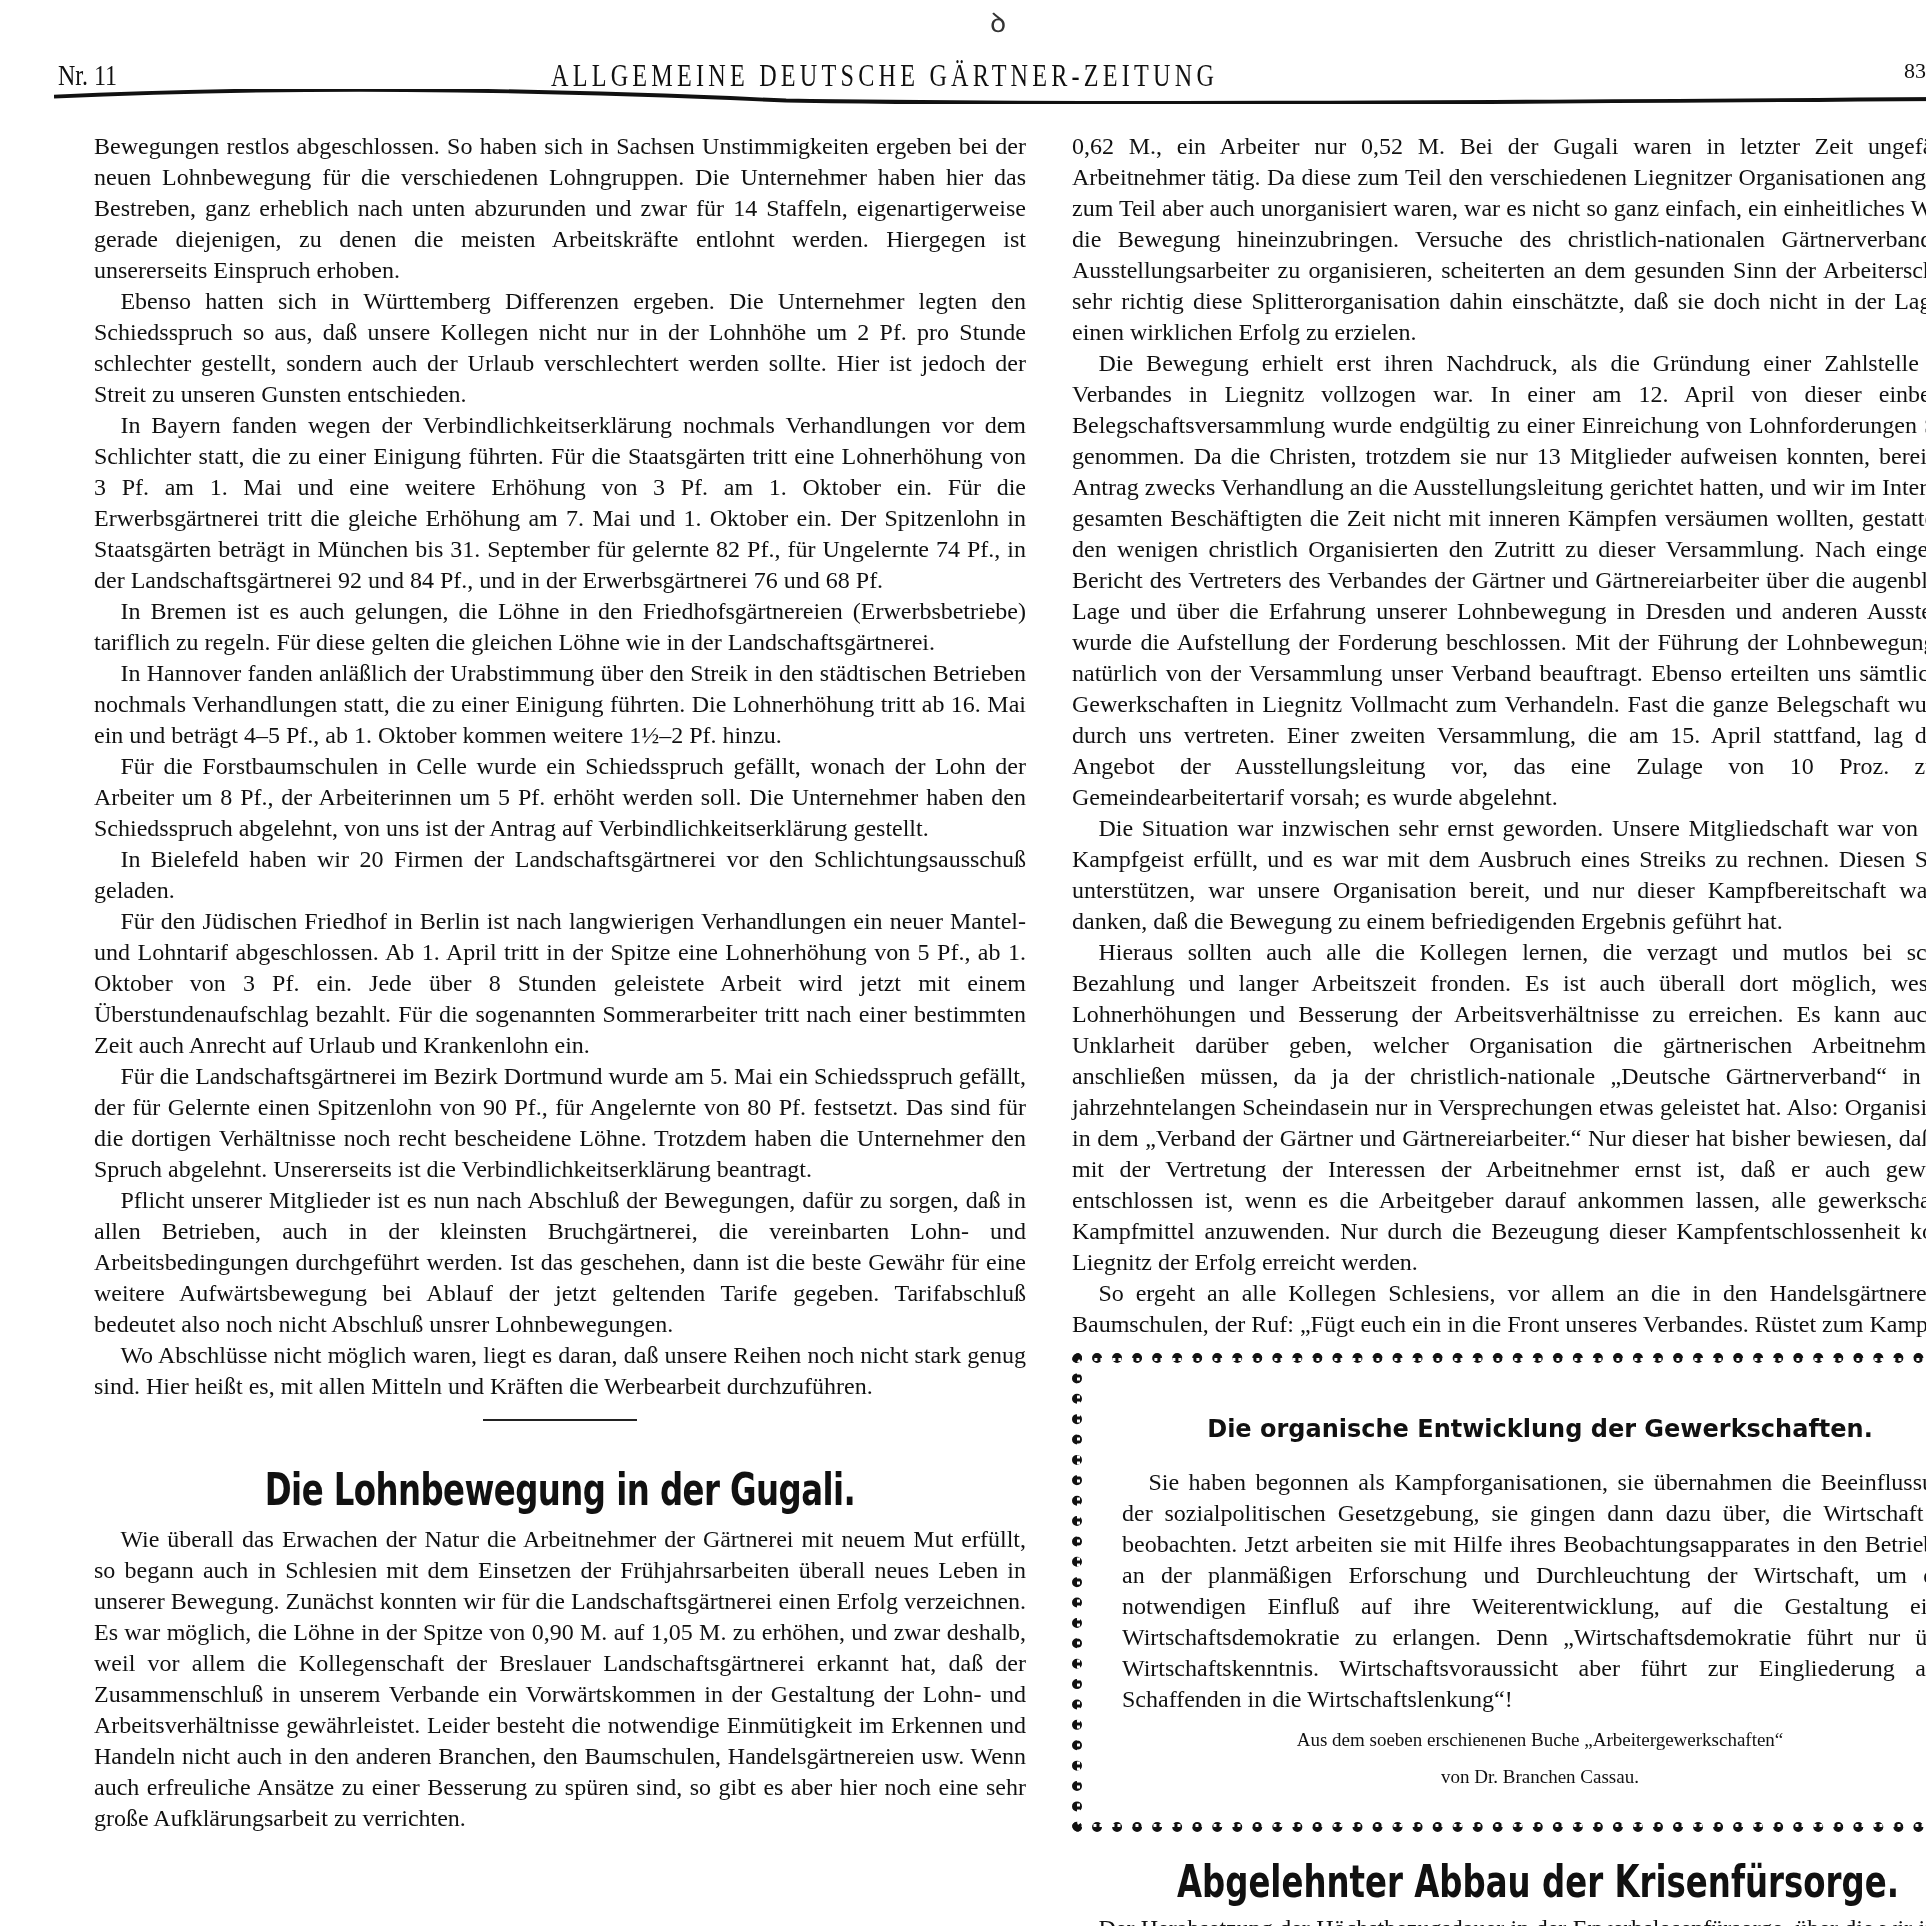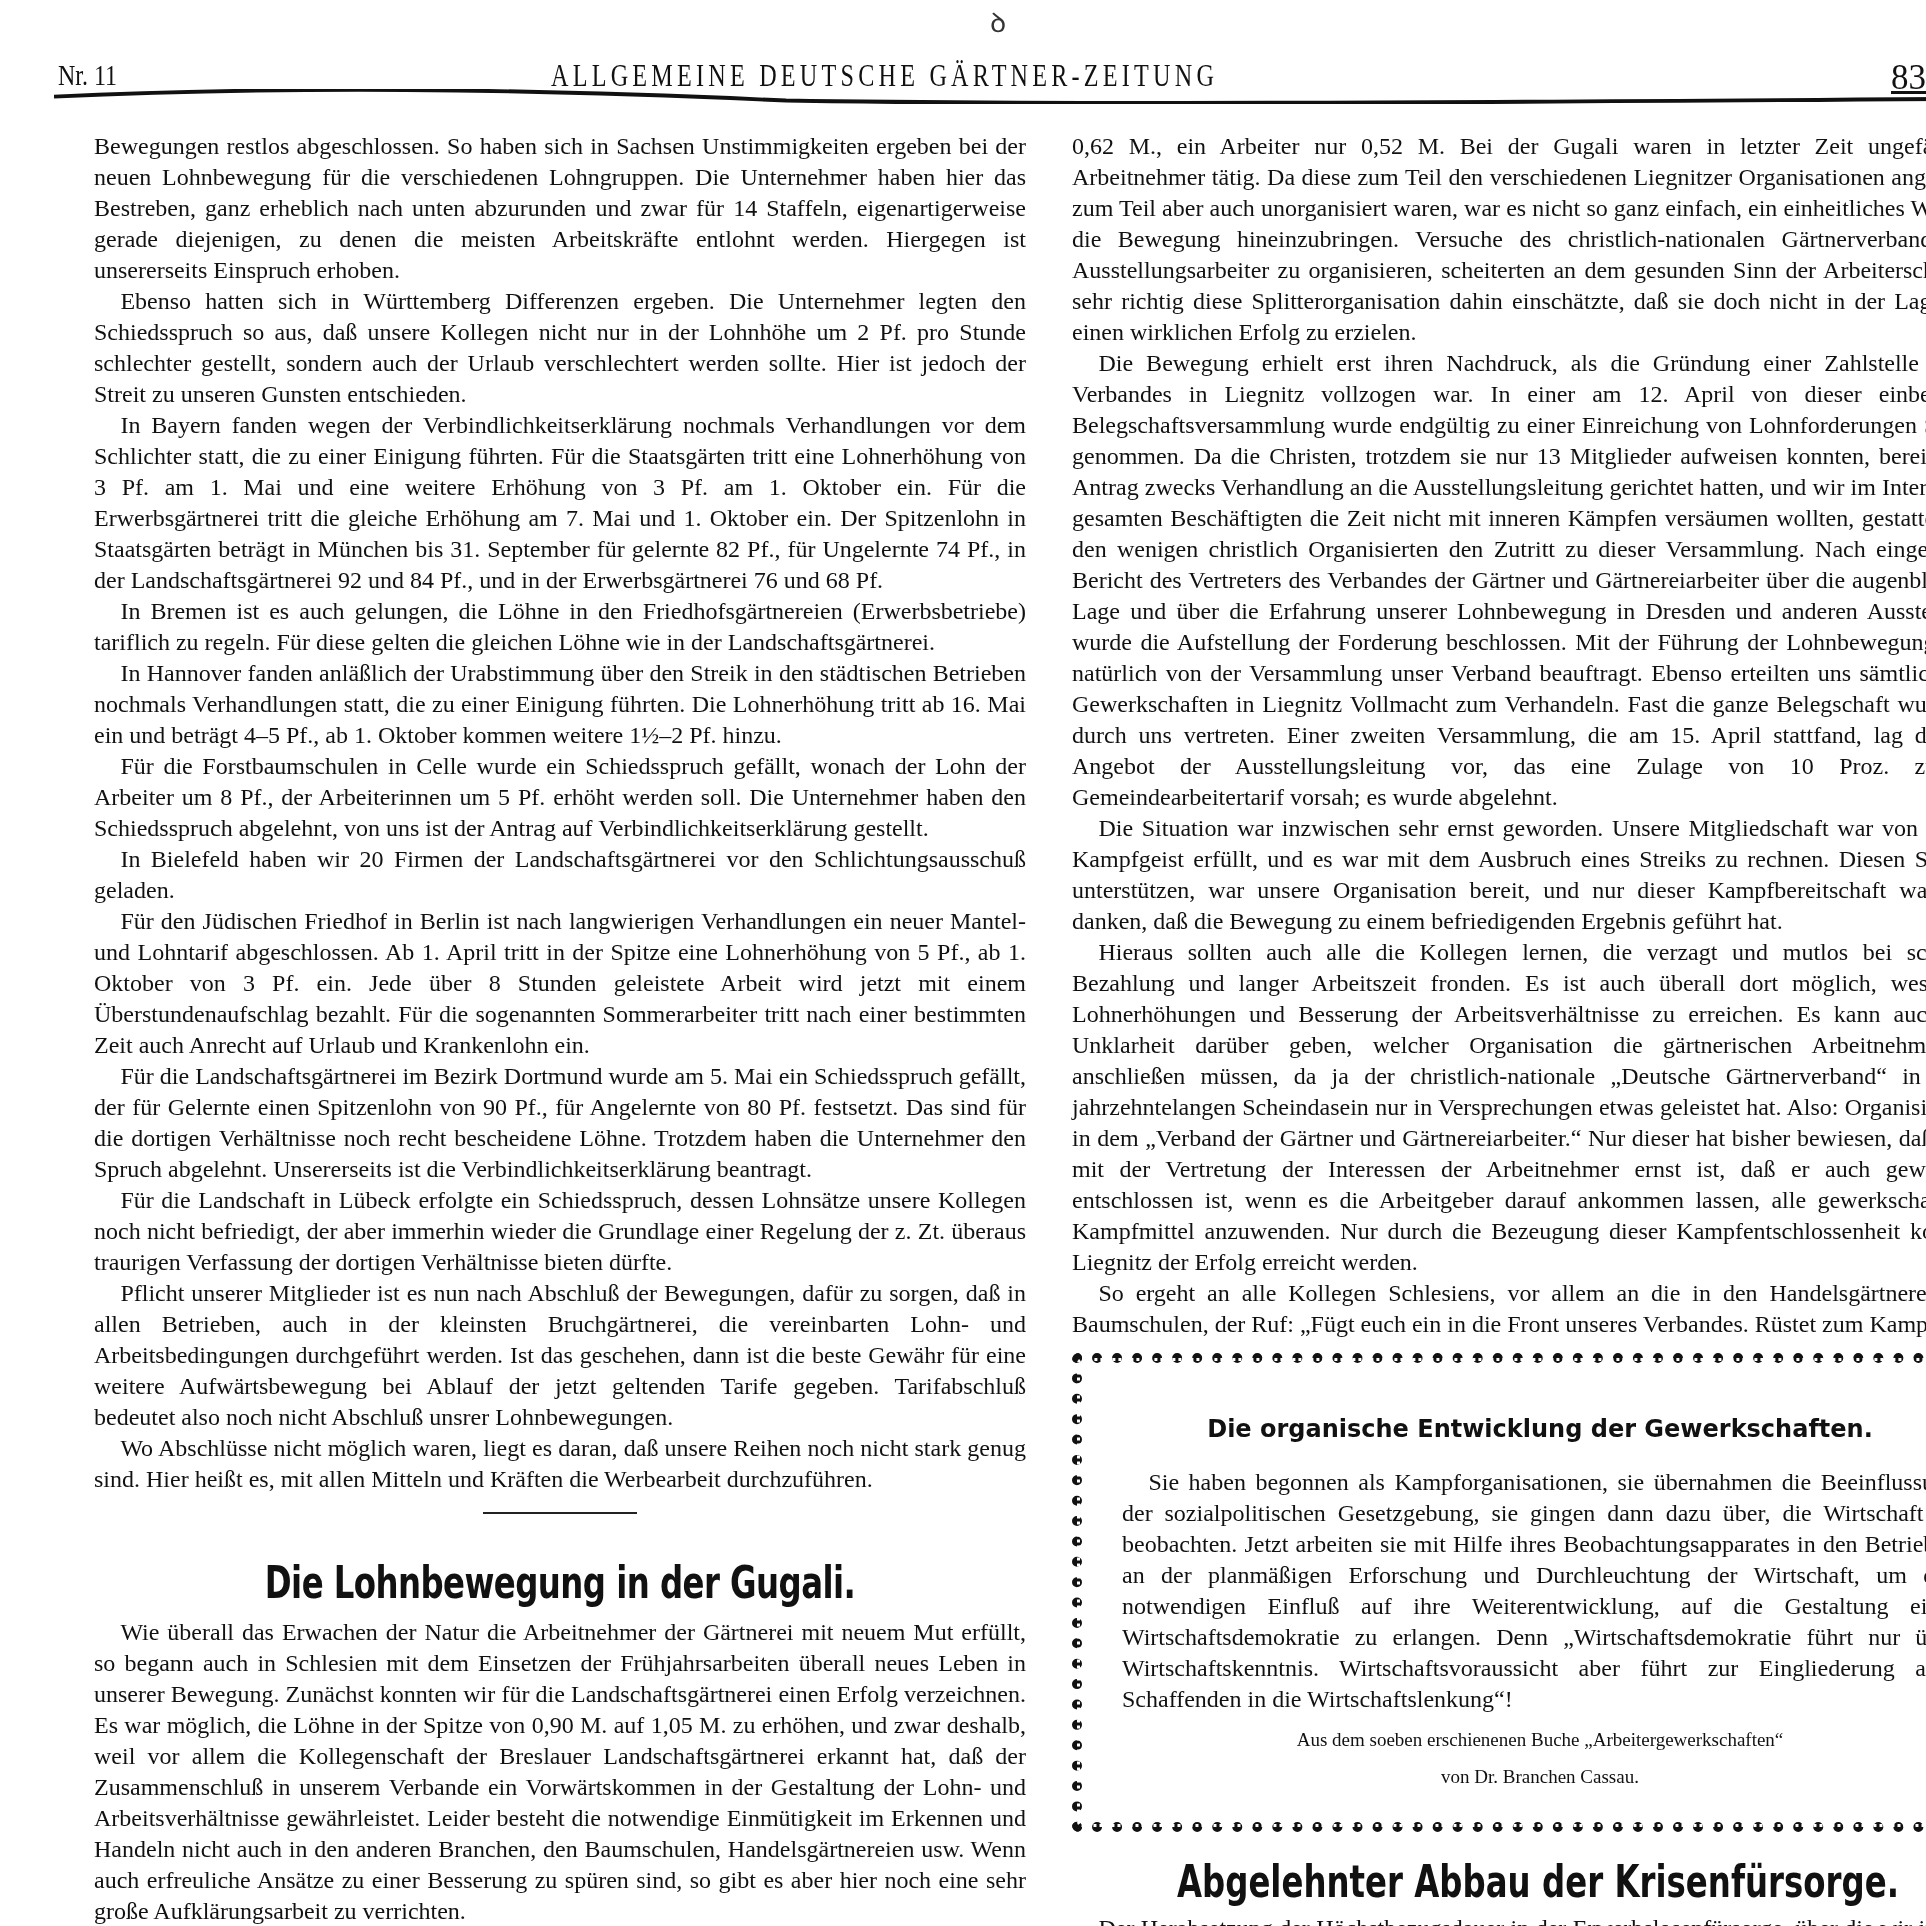--- a/index.html
+++ b/index.html
@@ -1,21 +1,21 @@
 <!DOCTYPE html>
 <html style="font-size:6.2px"><head>
 <meta charset="utf-8">
 <style>
   html, body { margin:0; padding:0; background:#ffffff; }
   body { width:2047px; height:2930px; position:relative; overflow:hidden; color:#111; font-family:"Liberation Serif","DejaVu Serif",serif; }
   .stray { position:absolute; left:990px; top:3.1px; font-size:27px; color:#333; }
   .header { position:absolute; left:58px; top:58px; width:1868px; height:42px; }
   .header .nr { position:absolute; left:0; top:0; font-size:30px; font-family:"Liberation Serif",serif; transform:scaleX(0.8); transform-origin:left; }
   .header .title { position:absolute; left:493px; top:0; font-size:31px; letter-spacing:5.4px; font-family:"Liberation Serif",serif; transform:scaleX(0.78); transform-origin:left; white-space:nowrap; }
-  .header .page { position:absolute; right:0; top:0; font-size:35px;text-decoration:underline; }
+  .header .page { position:absolute; right:0; top:0; font-size:22px; }
   .rule-wave { position:absolute; left:54px; top:89px; width:1888px; height:15.4px; }
   .col { position:absolute; font-size:24px; line-height:31px; text-align:justify; font-family:"Liberation Serif","DejaVu Serif",serif;margin-left:32px; }
   .col p { margin:0; text-indent:1.1em; hyphens:manual; }
   .col p.noindent { text-indent:0; }
   #col-left { left:62px; top:131px; width:932px; }
   #col-right { left:1040px; top:131px; width:932px; }
   .short-rule { height:1.5px; background:#222; width:154px; margin:17px auto 42px auto; }
   .headline { text-align:center; font-family:"DejaVu Sans","Liberation Sans",sans-serif; font-weight:bold; font-size:45px; line-height:54px; letter-spacing:-0.8px; transform:scaleX(0.72); margin:0 -116px 7.7px -116px; }
   .box { position:relative; margin:13px 0 0 0; padding:58px 46px 42px 50px; }
   .box-border { position:absolute; inset:0; border:10.8px dotted #111; border-radius:7px; }
@@ -41,21 +41,20 @@
 <div class="col" id="col-left">
   <p class="noindent">Bewegungen restlos abgeschlossen. So haben sich in Sachsen Unstimmigkeiten ergeben bei der neuen Lohnbewegung für die verschiedenen Lohngruppen. Die Unternehmer haben hier das Bestreben, ganz erheblich nach unten abzurunden und zwar für 14 Staffeln, eigenartigerweise gerade diejenigen, zu denen die meisten Arbeitskräfte entlohnt werden. Hiergegen ist unsererseits Einspruch erhoben.</p>
   <p>Ebenso hatten sich in Württemberg Differenzen ergeben. Die Unternehmer legten den Schiedsspruch so aus, daß unsere Kollegen nicht nur in der Lohnhöhe um 2 Pf. pro Stunde schlechter gestellt, sondern auch der Urlaub verschlechtert werden sollte. Hier ist jedoch der Streit zu unseren Gunsten entschieden.</p>
   <p>In Bayern fanden wegen der Verbindlichkeitserklärung nochmals Verhandlungen vor dem Schlichter statt, die zu einer Einigung führten. Für die Staatsgärten tritt eine Lohnerhöhung von 3 Pf. am 1. Mai und eine weitere Erhöhung von 3 Pf. am 1. Oktober ein. Für die Erwerbsgärtnerei tritt die gleiche Erhöhung am 7. Mai und 1. Oktober ein. Der Spitzenlohn in Staatsgärten beträgt in München bis 31. September für gelernte 82 Pf., für Ungelernte 74 Pf., in der Landschaftsgärtnerei 92 und 84 Pf., und in der Erwerbsgärtnerei 76 und 68 Pf.</p>
   <p>In Bremen ist es auch gelungen, die Löhne in den Friedhofsgärtnereien (Erwerbsbetriebe) tariflich zu regeln. Für diese gelten die gleichen Löhne wie in der Landschaftsgärtnerei.</p>
   <p>In Hannover fanden anläßlich der Urabstimmung über den Streik in den städtischen Betrieben nochmals Verhandlungen statt, die zu einer Einigung führten. Die Lohnerhöhung tritt ab 16. Mai ein und beträgt 4–5 Pf., ab 1. Oktober kommen weitere 1½–2 Pf. hinzu.</p>
   <p>Für die Forstbaumschulen in Celle wurde ein Schiedsspruch gefällt, wonach der Lohn der Arbeiter um 8 Pf., der Arbeiterinnen um 5 Pf. erhöht werden soll. Die Unternehmer haben den Schiedsspruch abgelehnt, von uns ist der Antrag auf Verbindlichkeitserklärung gestellt.</p>
   <p>In Bielefeld haben wir 20 Firmen der Landschaftsgärtnerei vor den Schlichtungsausschuß geladen.</p>
   <p>Für den Jüdischen Friedhof in Berlin ist nach langwierigen Verhandlungen ein neuer Mantel- und Lohntarif abgeschlossen. Ab 1. April tritt in der Spitze eine Lohnerhöhung von 5 Pf., ab 1. Oktober von 3 Pf. ein. Jede über 8 Stunden geleistete Arbeit wird jetzt mit einem Überstundenaufschlag bezahlt. Für die sogenannten Sommerarbeiter tritt nach einer bestimmten Zeit auch Anrecht auf Urlaub und Krankenlohn ein.</p>
   <p>Für die Landschaftsgärtnerei im Bezirk Dortmund wurde am 5. Mai ein Schiedsspruch gefällt, der für Gelernte einen Spitzenlohn von 90 Pf., für Angelernte von 80 Pf. festsetzt. Das sind für die dortigen Verhältnisse noch recht bescheidene Löhne. Trotzdem haben die Unternehmer den Spruch abgelehnt. Unsererseits ist die Verbindlichkeitserklärung beantragt.</p>
-  <p>Für die Landschaft in Lübeck erfolgte ein Schiedsspruch, dessen Lohnsätze unsere Kollegen noch nicht befriedigt, der aber immerhin wieder die Grundlage einer Regelung der z. Zt. überaus traurigen Verfassung der dortigen Verhältnisse bieten dürfte.</p>
   <p>Pflicht unserer Mitglieder ist es nun nach Abschluß der Bewegungen, dafür zu sorgen, daß in allen Betrieben, auch in der kleinsten Bruchgärtnerei, die vereinbarten Lohn- und Arbeitsbedingungen durchgeführt werden. Ist das geschehen, dann ist die beste Gewähr für eine weitere Aufwärtsbewegung bei Ablauf der jetzt geltenden Tarife gegeben. Tarifabschluß bedeutet also noch nicht Abschluß unsrer Lohnbewegungen.</p>
   <p>Wo Abschlüsse nicht möglich waren, liegt es daran, daß unsere Reihen noch nicht stark genug sind. Hier heißt es, mit allen Mitteln und Kräften die Werbearbeit durchzuführen.</p>
   <div class="short-rule"></div>
   <div class="headline">Die Lohnbewegung in der Gugali.</div>
   <p>Wie überall das Erwachen der Natur die Arbeitnehmer der Gärtnerei mit neuem Mut erfüllt, so begann auch in Schlesien mit dem Einsetzen der Frühjahrsarbeiten überall neues Leben in unserer Bewegung. Zunächst konnten wir für die Landschaftsgärtnerei einen Erfolg verzeichnen. Es war möglich, die Löhne in der Spitze von 0,90 M. auf 1,05 M. zu erhöhen, und zwar deshalb, weil vor allem die Kollegenschaft der Breslauer Landschaftsgärtnerei erkannt hat, daß der Zusammenschluß in unserem Verbande ein Vorwärtskommen in der Gestaltung der Lohn- und Arbeitsverhältnisse gewährleistet. Leider besteht die notwendige Einmütigkeit im Erkennen und Handeln nicht auch in den anderen Branchen, den Baumschulen, Handelsgärtnereien usw. Wenn auch erfreuliche Ansätze zu einer Besserung zu spüren sind, so gibt es aber hier noch eine sehr große Aufklärungsarbeit zu verrichten.</p>
 
 </div>
 
 <div class="col" id="col-right">
   <p class="noindent">0,62 M., ein Arbeiter nur 0,52 M. Bei der Gugali waren in letzter Zeit ungefähr 120 Arbeitnehmer tätig. Da diese zum Teil den verschiedenen Liegnitzer Organisationen angehörten, zum Teil aber auch unorganisiert waren, war es nicht so ganz einfach, ein einheitliches Wollen in die Bewegung hineinzubringen. Versuche des christlich-nationalen Gärtnerverbandes, die Ausstellungsarbeiter zu organisieren, scheiterten an dem gesunden Sinn der Arbeiterschaft, die sehr richtig diese Splitterorganisation dahin einschätzte, daß sie doch nicht in der Lage wäre, einen wirklichen Erfolg zu erzielen.</p>

